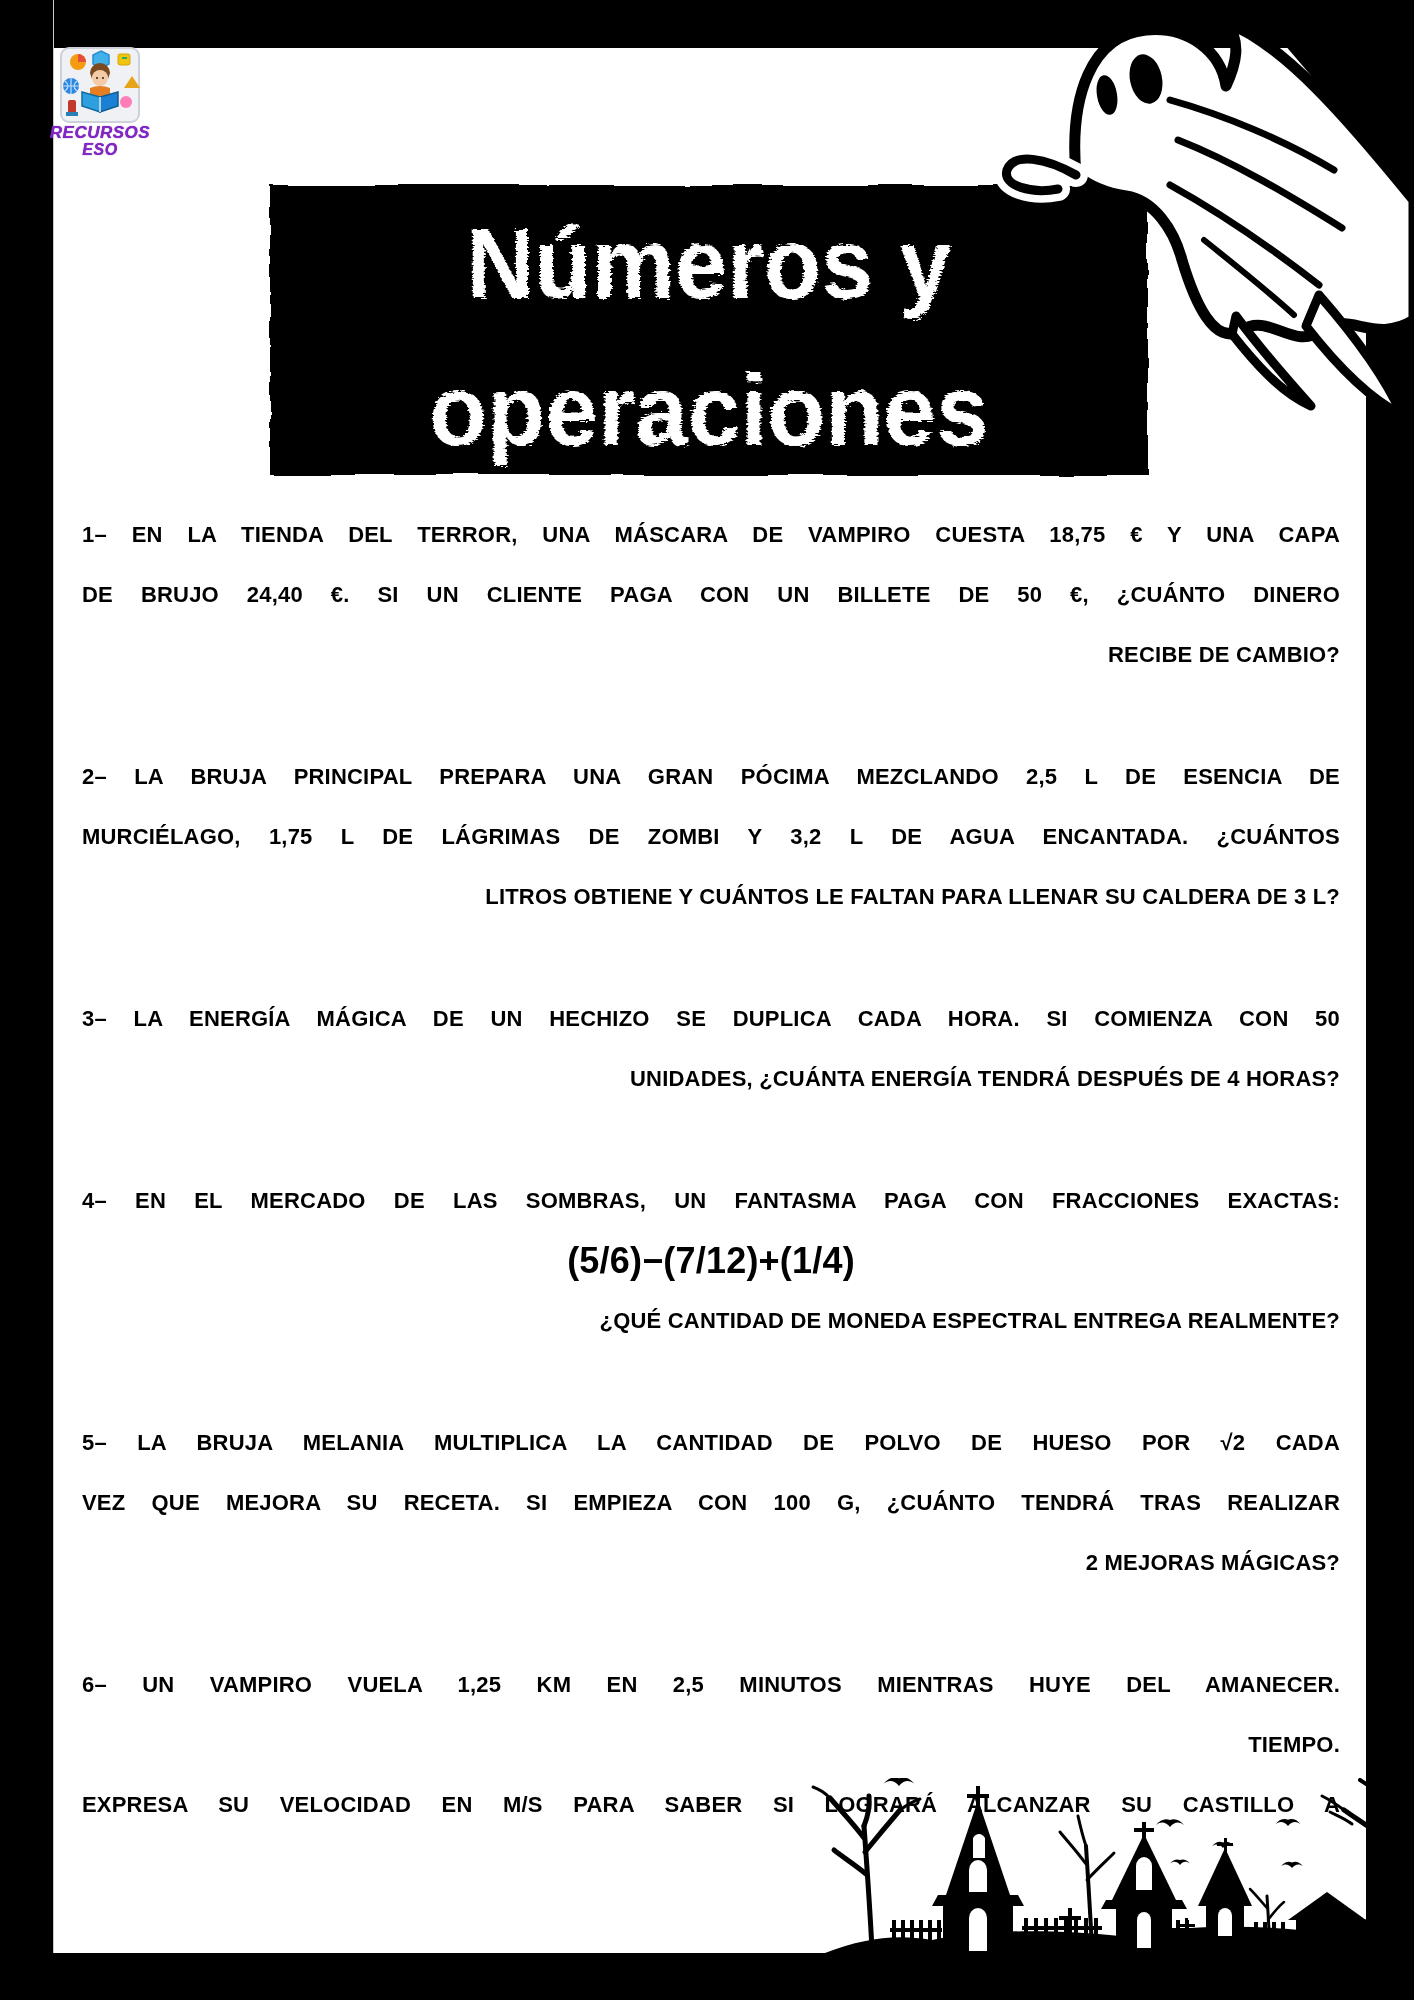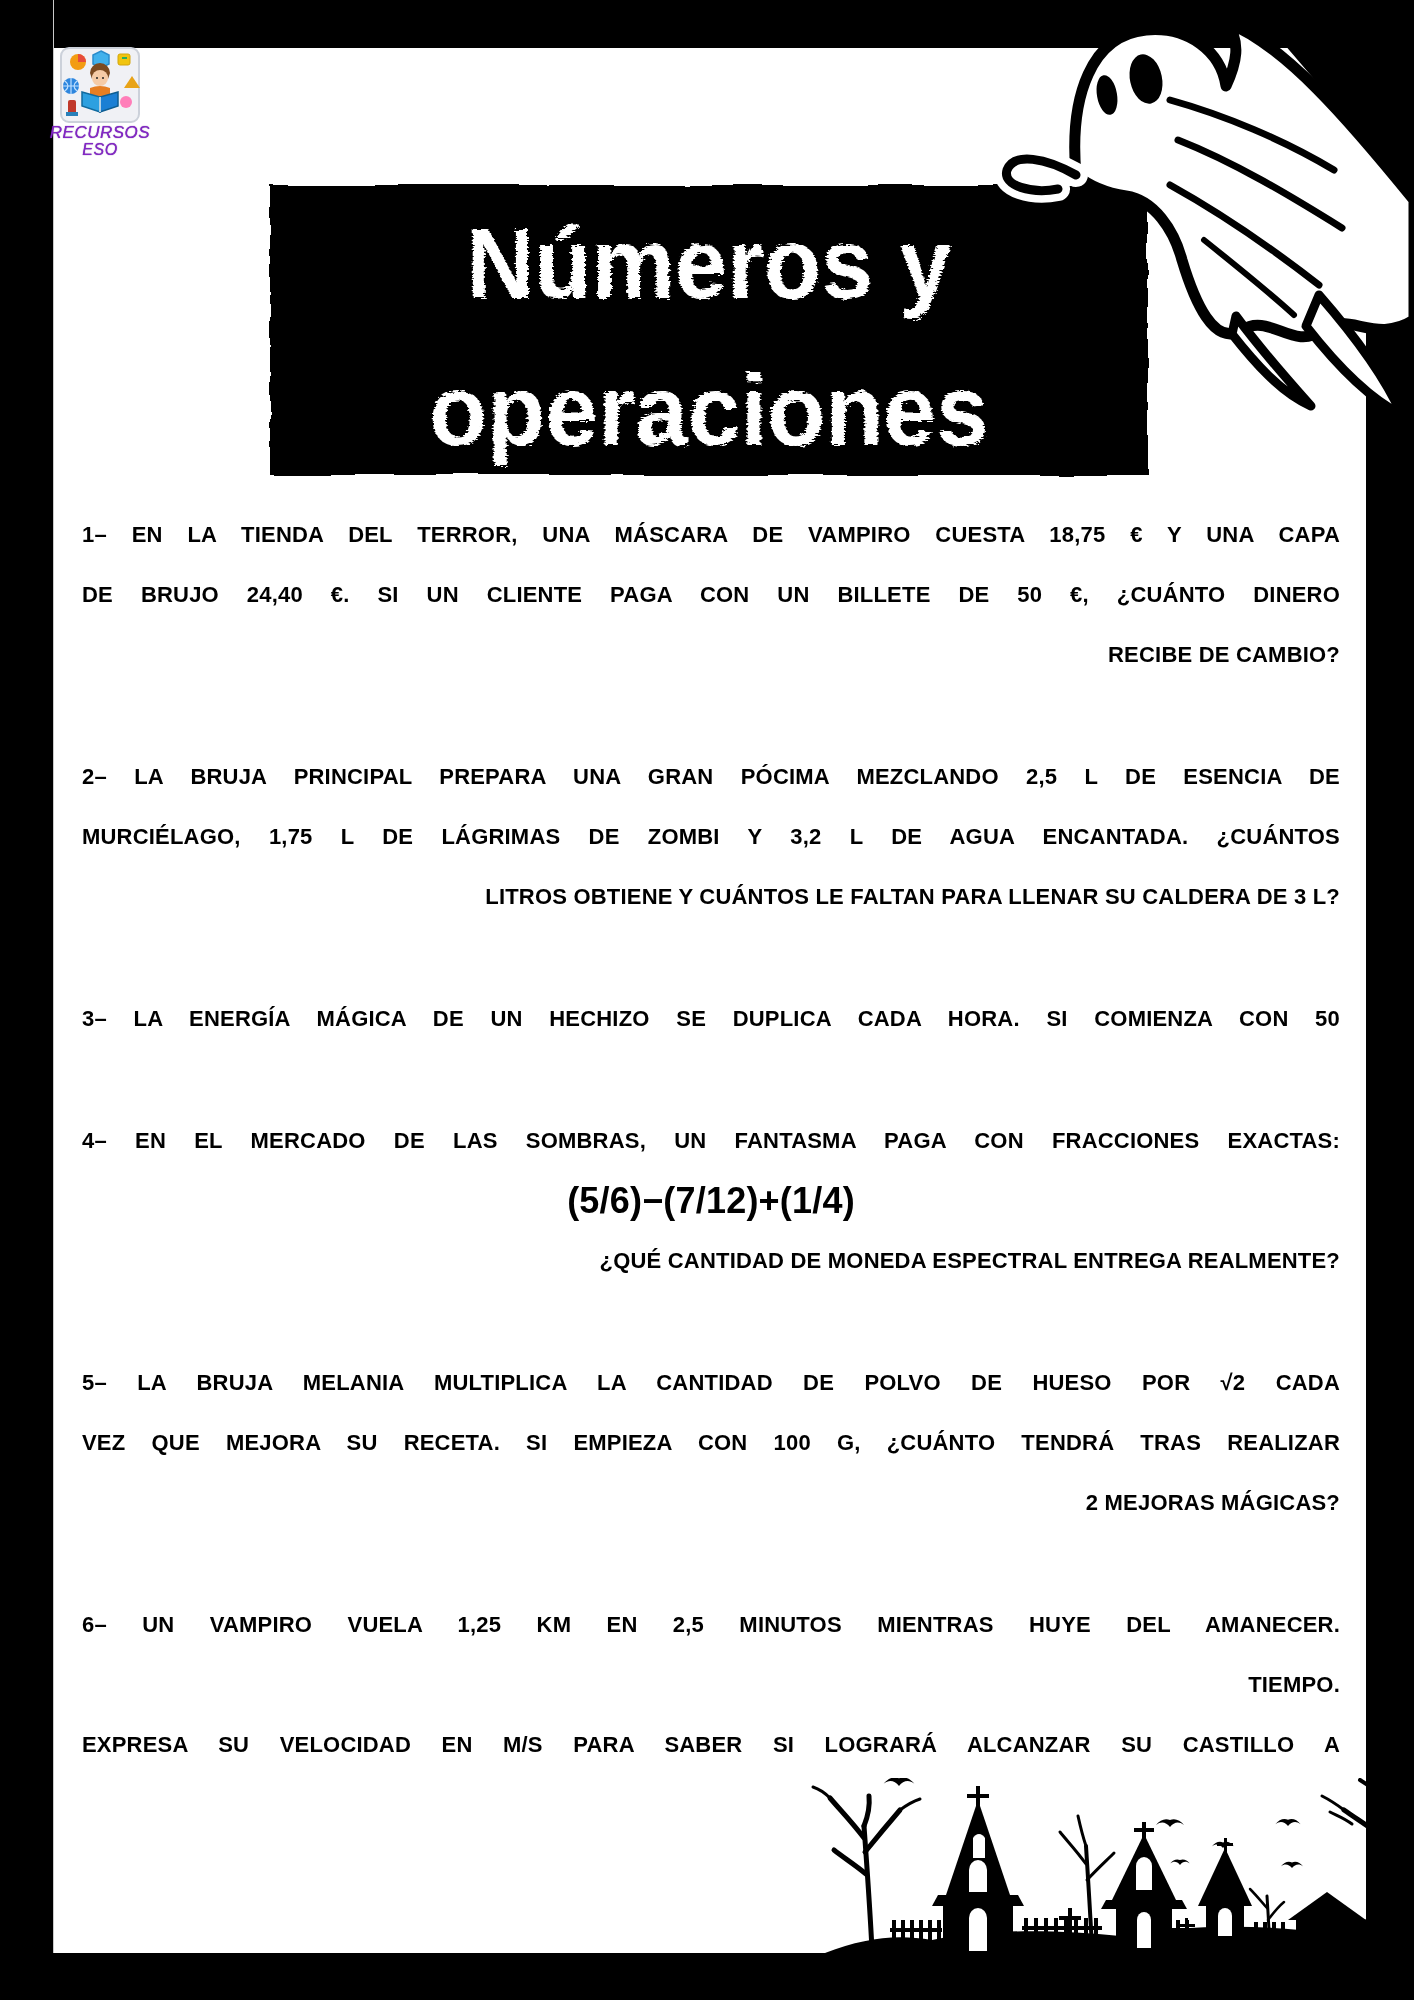--- a/index.html
+++ b/index.html
@@ -10,21 +10,21 @@
   
   .frame{position:absolute;background:#000;z-index:1;}
   .frame-top{left:0;top:0;width:1414px;height:48px;}
   .frame-left{left:0;top:0;width:53px;height:2000px;border-right:1px solid #c9c9c9;}
   .frame-right{right:0;top:0;width:48px;height:2000px;}
   .frame-bottom{left:0;top:1953px;width:1414px;height:47px;}
   
   .logo{position:absolute;left:45px;top:46px;width:110px;z-index:4;text-align:center;}
   .logo svg{display:block;margin:0 auto;}
   .logo-text{
-    font-weight:normal;font-style:italic;color:#8326c6;line-height:17px;font-size:17px;
+    font-weight:bold;font-style:italic;color:#8326c6;line-height:17px;font-size:17px;
     letter-spacing:0.5px;text-shadow:0 0 1px #5e1b91;
   }
   .logo-text .l2{font-size:16px;}
   
   .title-box{position:absolute;left:266px;top:180px;width:886px;height:300px;z-index:2;}
   .title-box text{
     font-family:"Liberation Sans","DejaVu Sans",sans-serif;
     font-weight:bold;fill:#ffffff;
   }
   
@@ -105,20 +105,21 @@
       <div class="line jl">DE BRUJO 24,40 €. SI UN CLIENTE PAGA CON UN BILLETE DE 50 €, ¿CUÁNTO DINERO</div>
       <div class="line ll">RECIBE DE CAMBIO?</div>
     </div>
     <div class="problem">
       <div class="line jl">2– LA BRUJA PRINCIPAL PREPARA UNA GRAN PÓCIMA MEZCLANDO 2,5 L DE ESENCIA DE</div>
       <div class="line jl">MURCIÉLAGO, 1,75 L DE LÁGRIMAS DE ZOMBI Y 3,2 L DE AGUA ENCANTADA. ¿CUÁNTOS</div>
       <div class="line ll">LITROS OBTIENE Y CUÁNTOS LE FALTAN PARA LLENAR SU CALDERA DE 3 L?</div>
     </div>
     <div class="problem">
       <div class="line jl">3– LA ENERGÍA MÁGICA DE UN HECHIZO SE DUPLICA CADA HORA. SI COMIENZA CON 50</div>
+      <div class="line ll">UNIDADES, ¿CUÁNTA ENERGÍA TENDRÁ DESPUÉS DE 4 HORAS?</div>
     </div>
     <div class="problem">
       <div class="line jl">4– EN EL MERCADO DE LAS SOMBRAS, UN FANTASMA PAGA CON FRACCIONES EXACTAS:</div>
       <div class="line cl">(5/6)−(7/12)+(1/4)</div>
       <div class="line ll">¿QUÉ CANTIDAD DE MONEDA ESPECTRAL ENTREGA REALMENTE?</div>
     </div>
     <div class="problem">
       <div class="line jl">5– LA BRUJA MELANIA MULTIPLICA LA CANTIDAD DE POLVO DE HUESO POR √2 CADA</div>
       <div class="line jl">VEZ QUE MEJORA SU RECETA. SI EMPIEZA CON 100 G, ¿CUÁNTO TENDRÁ TRAS REALIZAR</div>
       <div class="line ll">2 MEJORAS MÁGICAS?</div>

